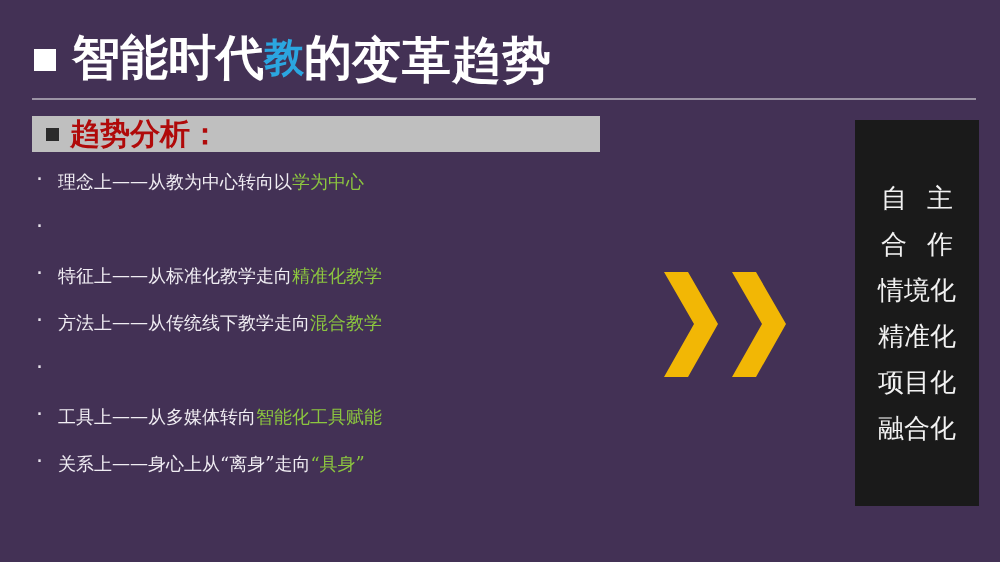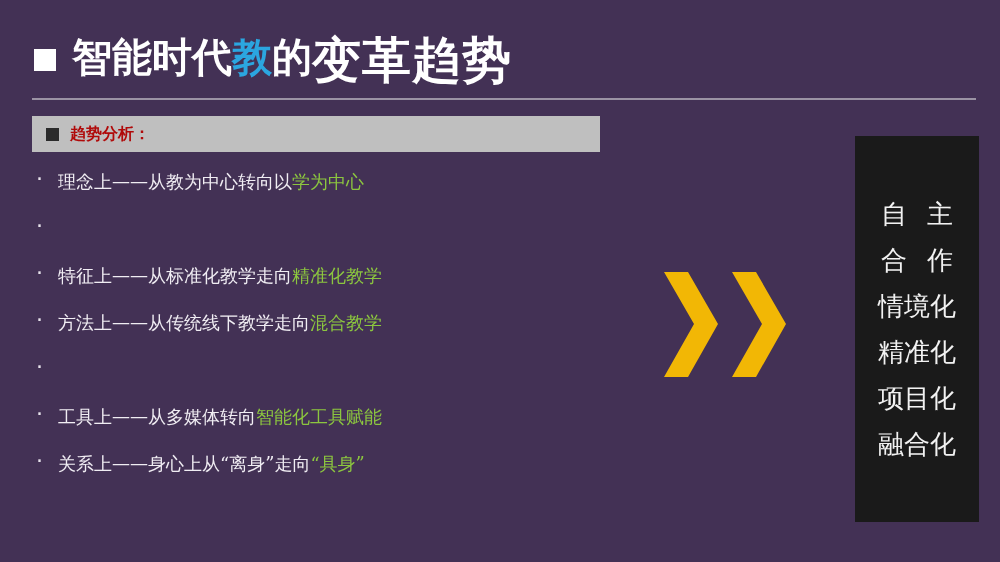--- a/index.html
+++ b/index.html
@@ -37,21 +37,21 @@
     top: 3px;
   }
   .title-text {
     font-family: "DejaVu Serif", "Liberation Serif", serif;
     font-weight: bold;
     white-space: nowrap;
     line-height: 1;
   }
   .t-white {
     color: #ffffff;
-    font-size: 40px;
+    font-size: 48px;
     letter-spacing: 0px;
   }
   .t-blue {
     color: #2ba6e0;
     font-size: 40px;
   }
   .t-gold {
     color: #ffffff;
     font-size: 49px;
     position: relative;
@@ -84,21 +84,21 @@
   #subhead-bullet {
     width: 13px;
     height: 13px;
     background: #2b2b2b;
     margin-right: 11px;
     flex: 0 0 auto;
   }
   #subhead-text {
     font-family: "DejaVu Serif", "Liberation Serif", serif;
     font-weight: bold;
-    font-size: 16px;
+    font-size: 30px;
     color: #b00a0a;
     line-height: 1;
     white-space: nowrap;
   }
 
   
   #bullet-list {
     position: absolute;
     left: 36px;
     top: 170px;
@@ -149,21 +149,20 @@
     top: 120px;
     width: 124px;
     height: 386px;
     background: #1a1a1a;
     display: flex;
     flex-direction: column;
     justify-content: center;
     align-items: center;
     padding: 6px 0;
     box-sizing: border-box;
-    margin-top: 16px;
   }
   .keyword-row {
     font-family: "DejaVu Serif", "Liberation Serif", serif;
     font-size: 26px;
     color: #f2f2f2;
     line-height: 1;
     height: 46px;
     display: flex;
     align-items: center;
     justify-content: center;

